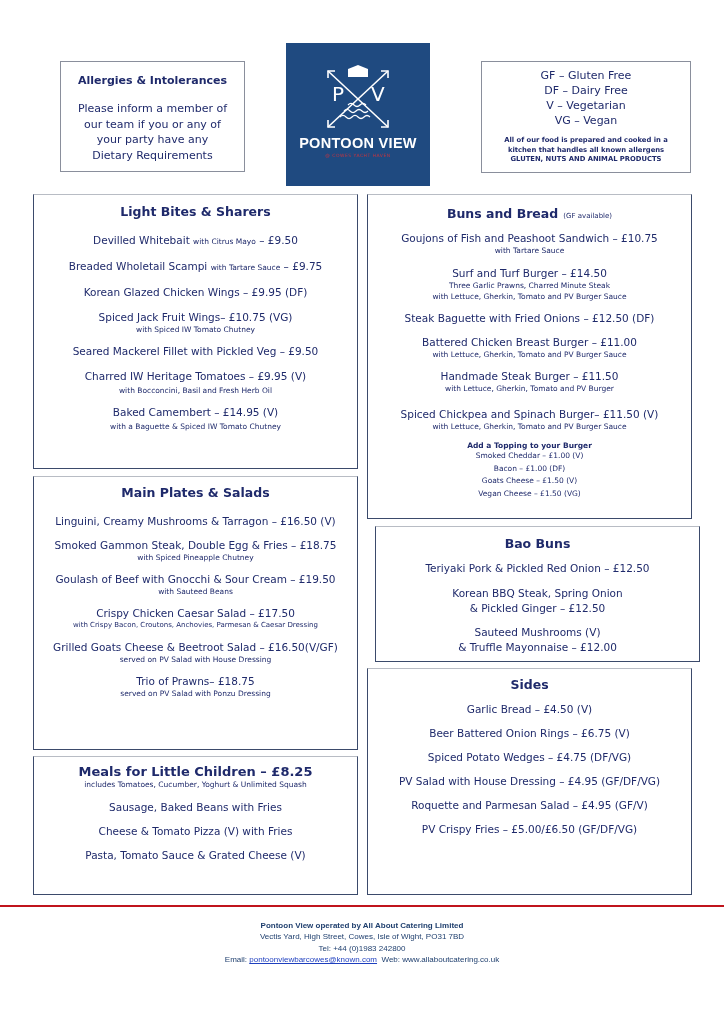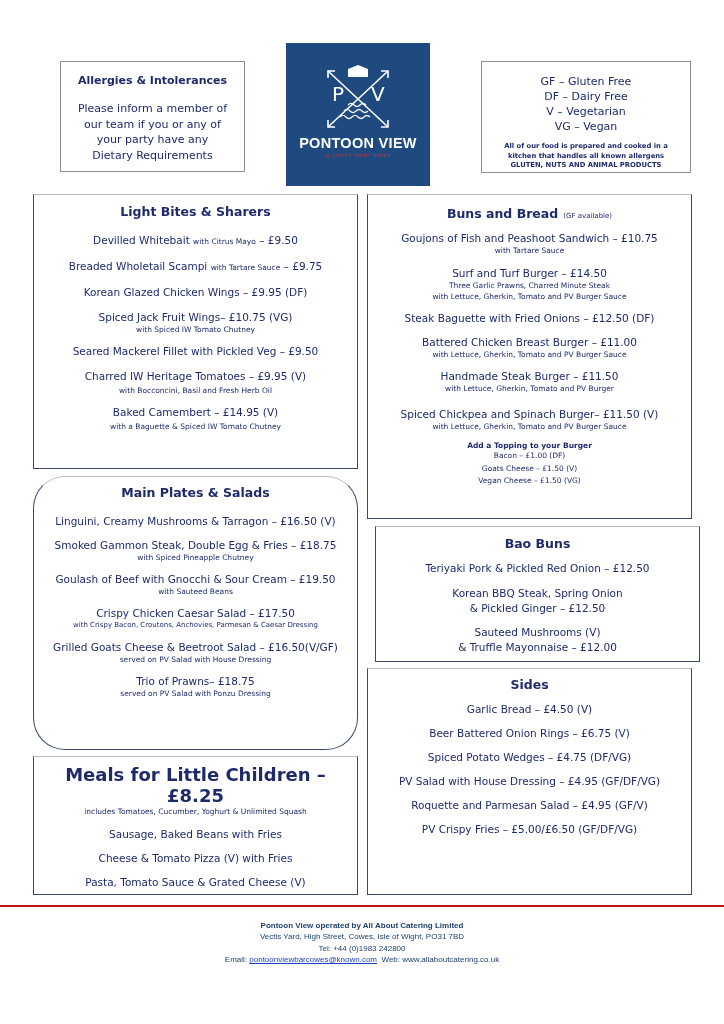--- a/index.html
+++ b/index.html
@@ -8,21 +8,21 @@
       font-family: "DejaVu Sans", sans-serif; color: #1f2a6b;
     }
     .box {
       position: absolute; box-sizing: border-box; background: #fff;
       border: 1px solid #3b4a6b; border-top-color: #b8bcc4;
       text-align: center;
     }
     .info-box { border: 1px solid #8a8f9c; }
     .info-title { font-size: 11px; font-weight: bold; margin-top: 12px; }
     .info-text { font-size: 11px; line-height: 15.5px; margin-top: 14px; }
-    .key-text { font-size: 11px; line-height: 15px; margin-top: 12px; }
+    .key-text { font-size: 11px; line-height: 15px; margin-top: 6px; }
     .key-note { font-size: 6.8px; font-weight: bold; line-height: 9.5px; margin-top: 8px; }
     .logo {
       position: absolute; left: 286px; top: 43px; width: 144px; height: 143px;
       background: #1f4a80; color: #fff; text-align: center;
     }
     .logo svg { position: absolute; left: 36px; top: 22px; }
     .logo-name { position: absolute; left: 0; right: 0; top: 92px; font-size: 14.5px; font-weight: bold; letter-spacing: 0.3px; font-family: "Liberation Sans", sans-serif; }
     .logo-sub { position: absolute; left: 0; right: 0; top: 110px; font-size: 4.5px; color: #c4343f; letter-spacing: 0.5px; }
     .sec-title { font-size: 12.5px; font-weight: bold; }
     .sec-note { font-size: 7px; font-weight: normal; }
@@ -93,37 +93,37 @@
   <div class="item" style="margin-top:12px;">Korean Glazed Chicken Wings – £9.95 (DF)</div>
   <div class="item" style="margin-top:12px;">Spiced Jack Fruit Wings– £10.75 (VG)</div>
   <div class="desc">with Spiced IW Tomato Chutney</div>
   <div class="item" style="margin-top:10px;">Seared Mackerel Fillet with Pickled Veg – £9.50</div>
   <div class="item" style="margin-top:12px;">Charred IW Heritage Tomatoes – £9.95 (V)</div>
   <div class="desc" style="margin-top:2px;">with Bocconcini, Basil and Fresh Herb Oil</div>
   <div class="item" style="margin-top:10px;">Baked Camembert – £14.95 (V)</div>
   <div class="desc" style="margin-top:2px;">with a Baguette &amp; Spiced IW Tomato Chutney</div>
 </div>
 
-<div class="box" style="left:33px; top:476px; width:325px; height:274px;border-radius:32px;">
+<div class="box" style="left:33px; top:476px; width:325px; height:274px;">
   <div class="sec-title" style="margin-top:8px;">Main Plates &amp; Salads</div>
   <div class="item" style="margin-top:15px;">Linguini, Creamy Mushrooms &amp; Tarragon – £16.50 (V)</div>
   <div class="item" style="margin-top:11px;">Smoked Gammon Steak, Double Egg &amp; Fries – £18.75</div>
   <div class="desc">with Spiced Pineapple Chutney</div>
   <div class="item" style="margin-top:10px;">Goulash of Beef with Gnocchi &amp; Sour Cream – £19.50</div>
   <div class="desc">with Sauteed Beans</div>
   <div class="item" style="margin-top:10px;">Crispy Chicken Caesar Salad – £17.50</div>
   <div class="desc" style="font-size:7px;">with Crispy Bacon, Croutons, Anchovies, Parmesan &amp; Caesar Dressing</div>
   <div class="item" style="margin-top:10px;">Grilled Goats Cheese &amp; Beetroot Salad – £16.50(V/GF)</div>
   <div class="desc">served on PV Salad with House Dressing</div>
   <div class="item" style="margin-top:10px;">Trio of Prawns– £18.75</div>
   <div class="desc">served on PV Salad with Ponzu Dressing</div>
 </div>
 
 <div class="box" style="left:33px; top:756px; width:325px; height:139px;">
-  <div class="sec-title" style="margin-top:7px; font-size:18px;">Meals for Little Children – £8.25</div>
+  <div class="sec-title" style="margin-top:7px; font-size:13px;">Meals for Little Children – £8.25</div>
   <div class="kids-note">includes Tomatoes, Cucumber, Yoghurt &amp; Unlimited Squash</div>
   <div class="item" style="margin-top:11px;">Sausage, Baked Beans with Fries</div>
   <div class="item" style="margin-top:11px;">Cheese &amp; Tomato Pizza (V) with Fries</div>
   <div class="item" style="margin-top:11px;">Pasta, Tomato Sauce &amp; Grated Cheese (V)</div>
 </div>
 
 <div class="box" style="left:367px; top:194px; width:325px; height:325px;">
   <div style="margin-top:8px;">
     <span class="sec-title">Buns and Bread</span>
     <span class="sec-note">(GF available)</span>
@@ -134,20 +134,21 @@
   <div class="desc">Three Garlic Prawns, Charred Minute Steak</div>
   <div class="desc">with Lettuce, Gherkin, Tomato and PV Burger Sauce</div>
   <div class="item" style="margin-top:10px;">Steak Baguette with Fried Onions – £12.50 (DF)</div>
   <div class="item" style="margin-top:11px;">Battered Chicken Breast Burger – £11.00</div>
   <div class="desc">with Lettuce, Gherkin, Tomato and PV Burger Sauce</div>
   <div class="item" style="margin-top:10px;">Handmade Steak Burger – £11.50</div>
   <div class="desc">with Lettuce, Gherkin, Tomato and PV Burger</div>
   <div class="item" style="margin-top:14px;">Spiced Chickpea and Spinach Burger– £11.50 (V)</div>
   <div class="desc">with Lettuce, Gherkin, Tomato and PV Burger Sauce</div>
   <div class="topping-title" style="margin-top:9px;">Add a Topping to your Burger</div>
+  <div class="topping">Smoked Cheddar – £1.00 (V)</div>
   <div class="topping">Bacon – £1.00 (DF)</div>
   <div class="topping">Goats Cheese – £1.50 (V)</div>
   <div class="topping">Vegan Cheese – £1.50 (VG)</div>
 </div>
 
 <div class="box" style="left:375px; top:526px; width:325px; height:136px;">
   <div class="sec-title" style="margin-top:9px;">Bao Buns</div>
   <div class="item" style="margin-top:11px;">Teriyaki Pork &amp; Pickled Red Onion – £12.50</div>
   <div class="item" style="margin-top:11px; line-height:15px;">
     <div>Korean BBQ Steak, Spring Onion</div>

